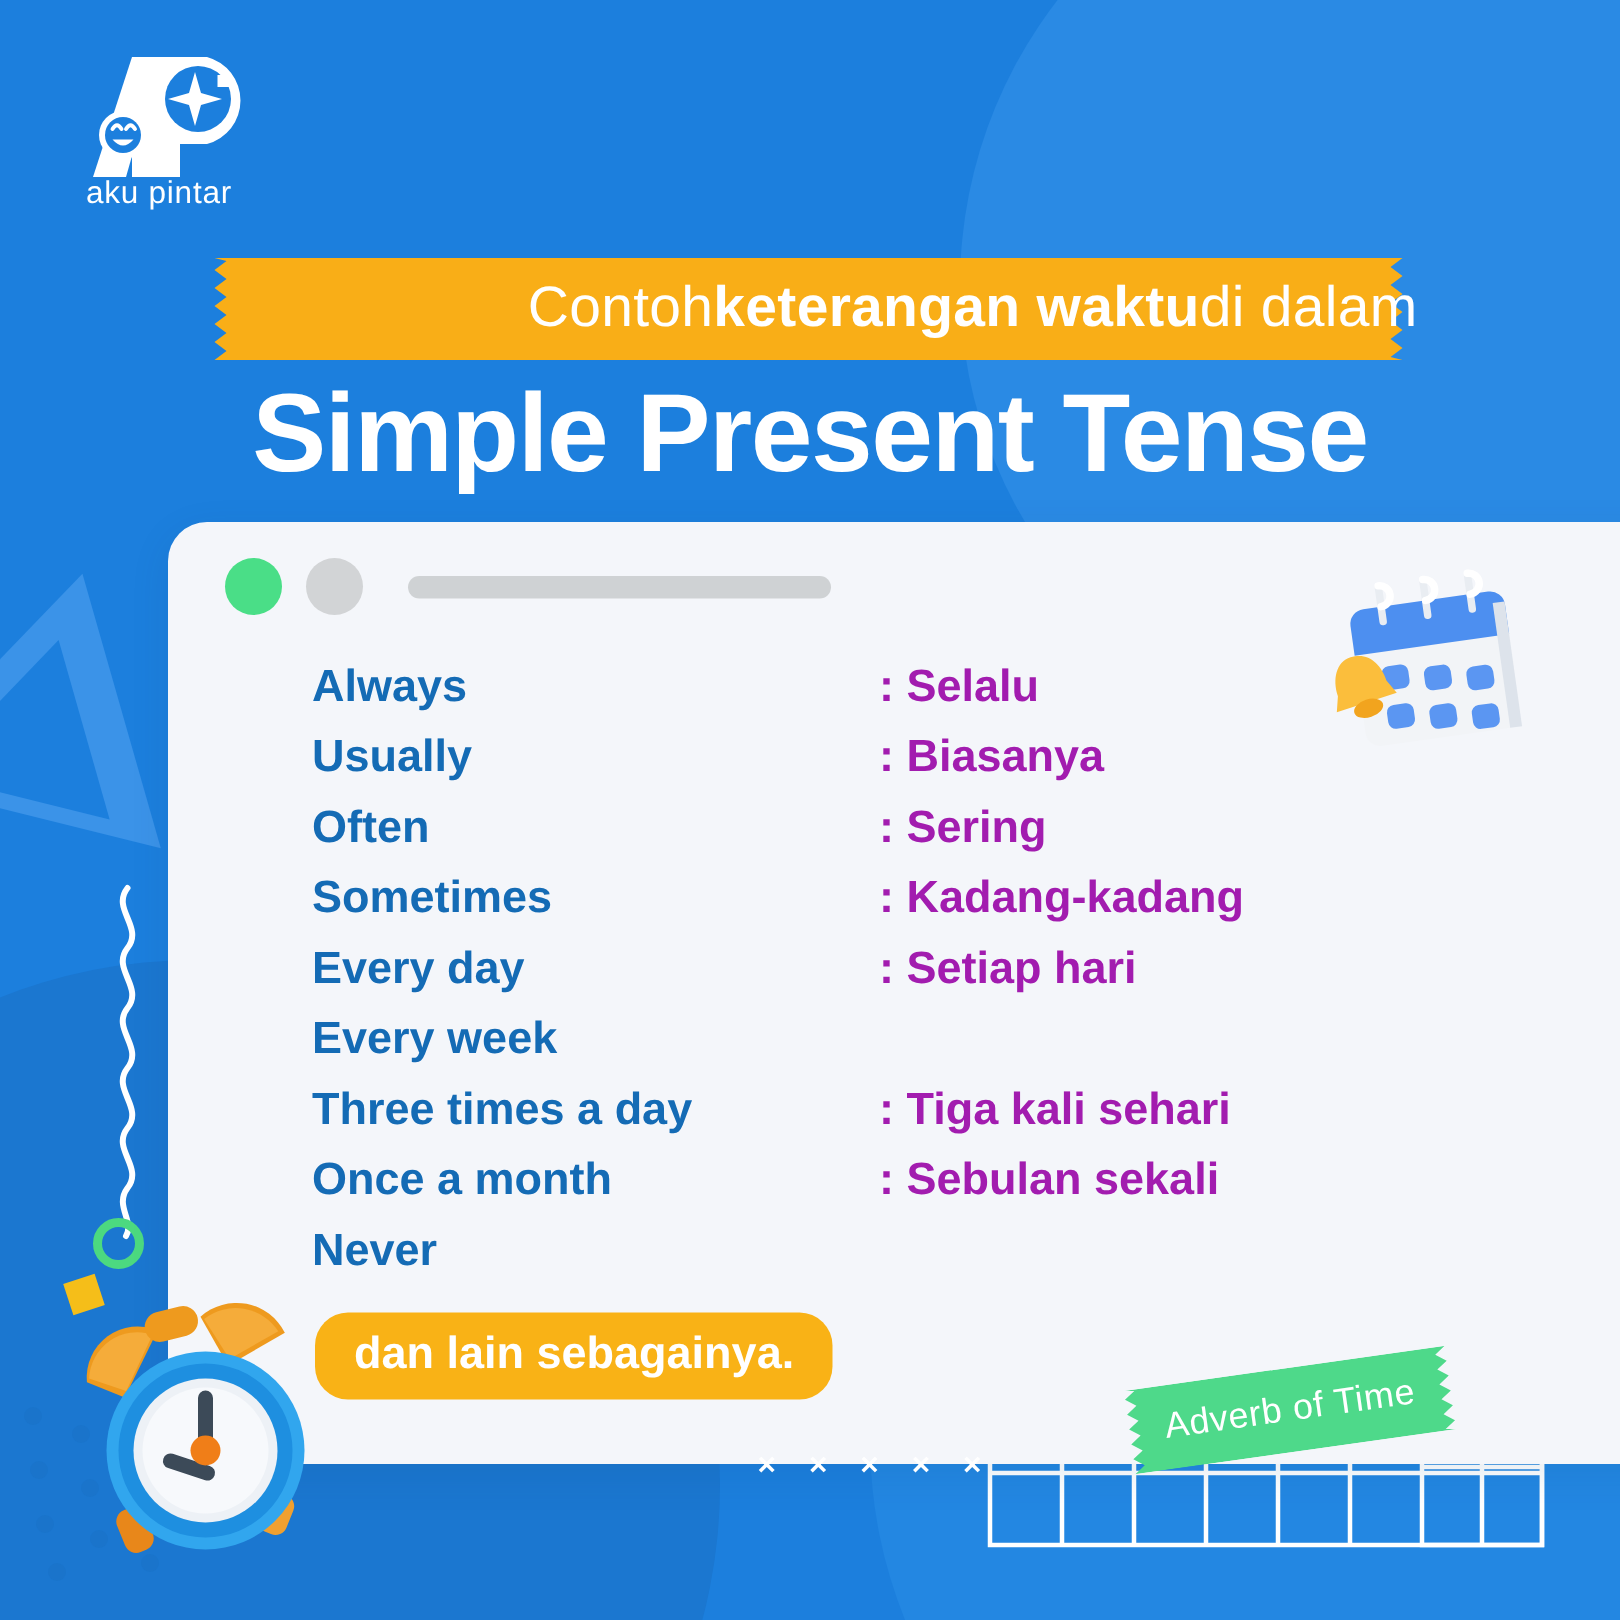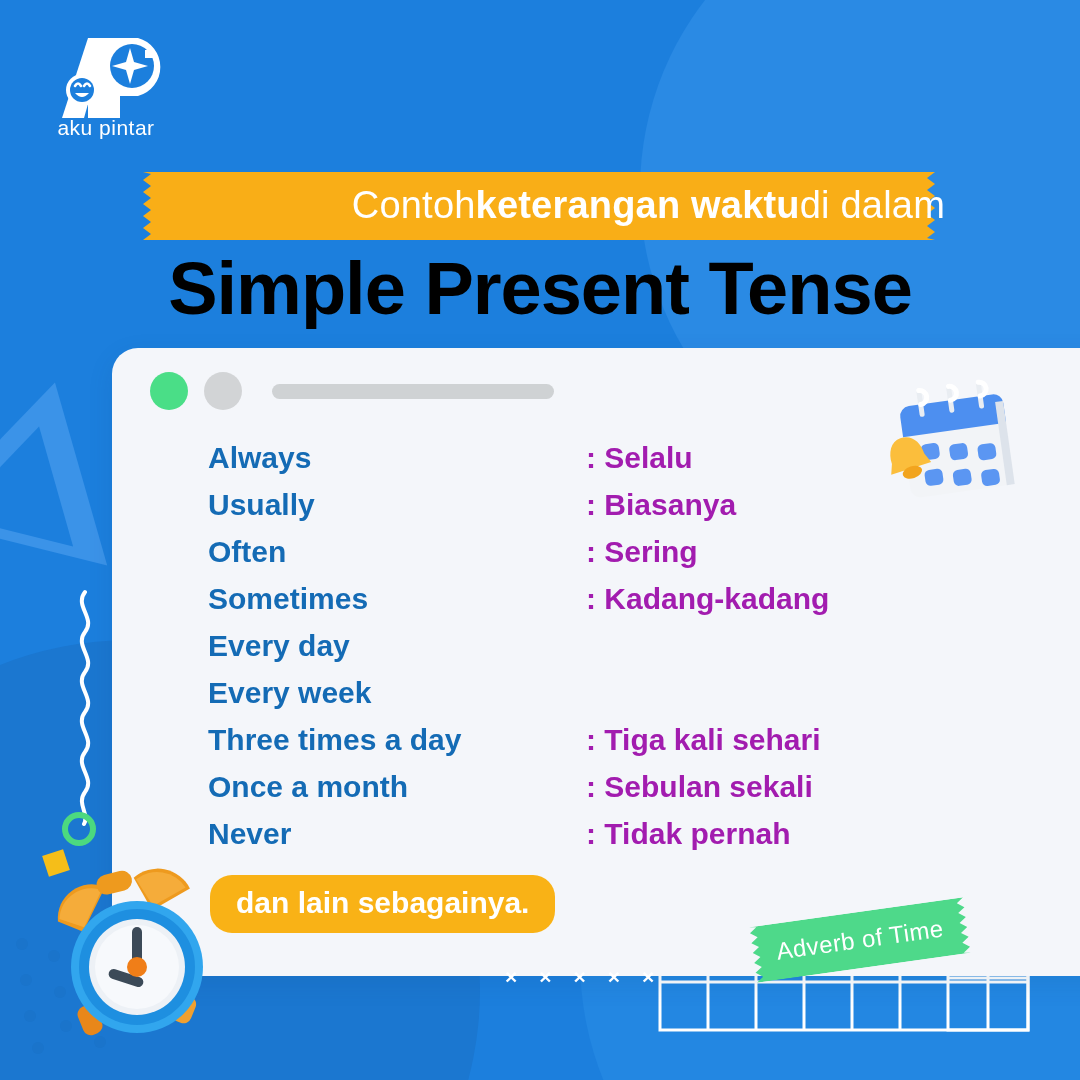--- a/index.html
+++ b/index.html
@@ -92,21 +92,21 @@
     color:#FFFFFF; font-size:38px; letter-spacing:.2px;
     padding-bottom:2px;
     white-space:nowrap;
   }
   .banner-text .bold { font-weight:bold; }
   .banner-text .thin { font-weight:400; }
 
   .headline {
     position:absolute; left:0; right:0; top:246px;
     text-align:center;
-    color:#000000;
+    color:#ffffff;
     font-size:74px;
     font-weight:bold;
     letter-spacing:-1px;
   }
 
   
   .card {
     position:absolute;
     left:112px; top:348px;
     width:1015px; height:628px;
@@ -310,35 +310,35 @@
     <div class="row">
       <div class="term">Often</div>
       <div class="trans">: Sering</div>
     </div>
     <div class="row">
       <div class="term">Sometimes</div>
       <div class="trans">: Kadang-kadang</div>
     </div>
     <div class="row">
       <div class="term">Every day</div>
+      <div class="trans">: Setiap hari</div>
     </div>
     <div class="row">
       <div class="term">Every week</div>
     </div>
     <div class="row">
       <div class="term">Three times a day</div>
       <div class="trans">: Tiga kali sehari</div>
     </div>
     <div class="row">
       <div class="term">Once a month</div>
       <div class="trans">: Sebulan sekali</div>
     </div>
     <div class="row">
       <div class="term">Never</div>
-      <div class="trans">: Tidak pernah</div>
     </div>
   </div>
 </div>
 
 <div class="pill">dan lain sebagainya.</div>
 
 <div class="calendar">
   <svg width="150" height="124" viewBox="0 0 150 124">
     <g transform="rotate(-8 75 62)">
       <rect x="24" y="22" width="104" height="92" rx="10" fill="#F2F4F7"></rect>

